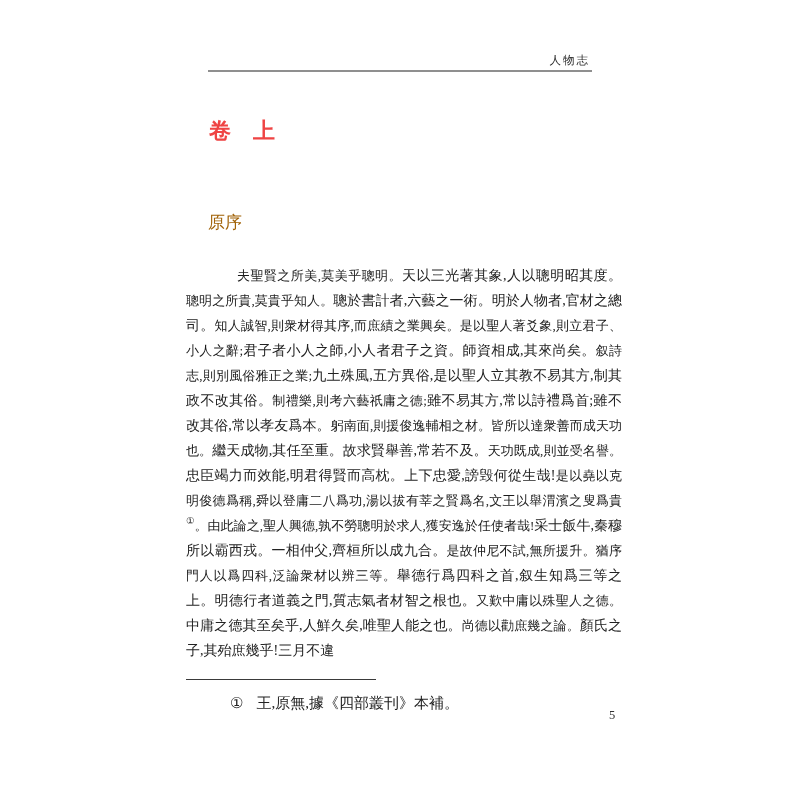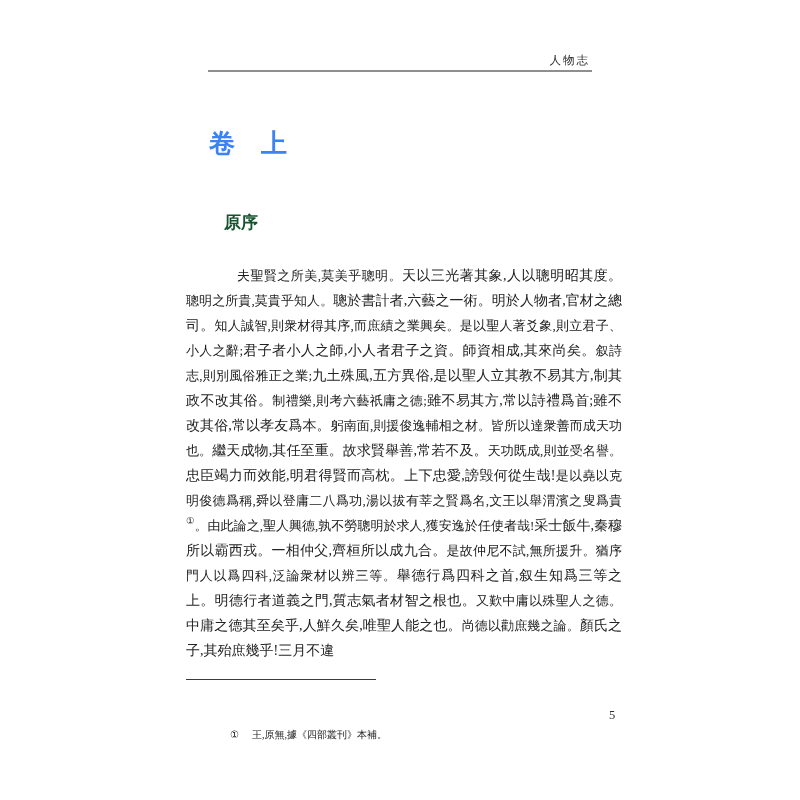--- a/index.html
+++ b/index.html
@@ -24,31 +24,31 @@
     margin-left: 36px;
   }
   .head-rule {
     position: absolute;
     top: 70px; left: 208px;
     width: 384px; height: 2px;
     background: #8f8f8f;
   }
   .volume-title {
     position: absolute;
-    top: 126px; left: 209px;
-    font-size: 26px;
+    top: 116px; left: 209px;
+    font-size: 22px;
     font-weight: bold;
-    color: #3b82f6;
+    color: #ef4444;
   }
   .section-title {
     position: absolute;
-    top: 211px; left: 224px;
+    top: 211px; left: 208px;
     font-size: 17px;
-    font-weight: bold;
-    color: #14532d;
+    font-weight: normal;
+    color: #a16207;
   }
   .body-text {
     position: absolute;
     top: 263px; left: 186px;
     width: 436px;
     font-size: 14.5px;
     line-height: 25px;
     text-align: justify;
     text-indent: 51px;
     color: #1a1a1a;
@@ -61,22 +61,22 @@
     vertical-align: super;
   }
   .footnote-rule {
     position: absolute;
     top: 679px; left: 186px;
     width: 190px; height: 1px;
     background: #3a3a3a;
   }
   .footnote {
     position: absolute;
-    top: 728px; left: 230px;
-    font-size: 10px;
+    top: 694px; left: 230px;
+    font-size: 15px;
     color: #222;
   }
   .footnote .fn-marker { margin-right: 13px; }
   .page-number {
     position: absolute;
     top: 708px; left: 609px;
     font-size: 12.5px;
     color: #333;
   }
 </style>

